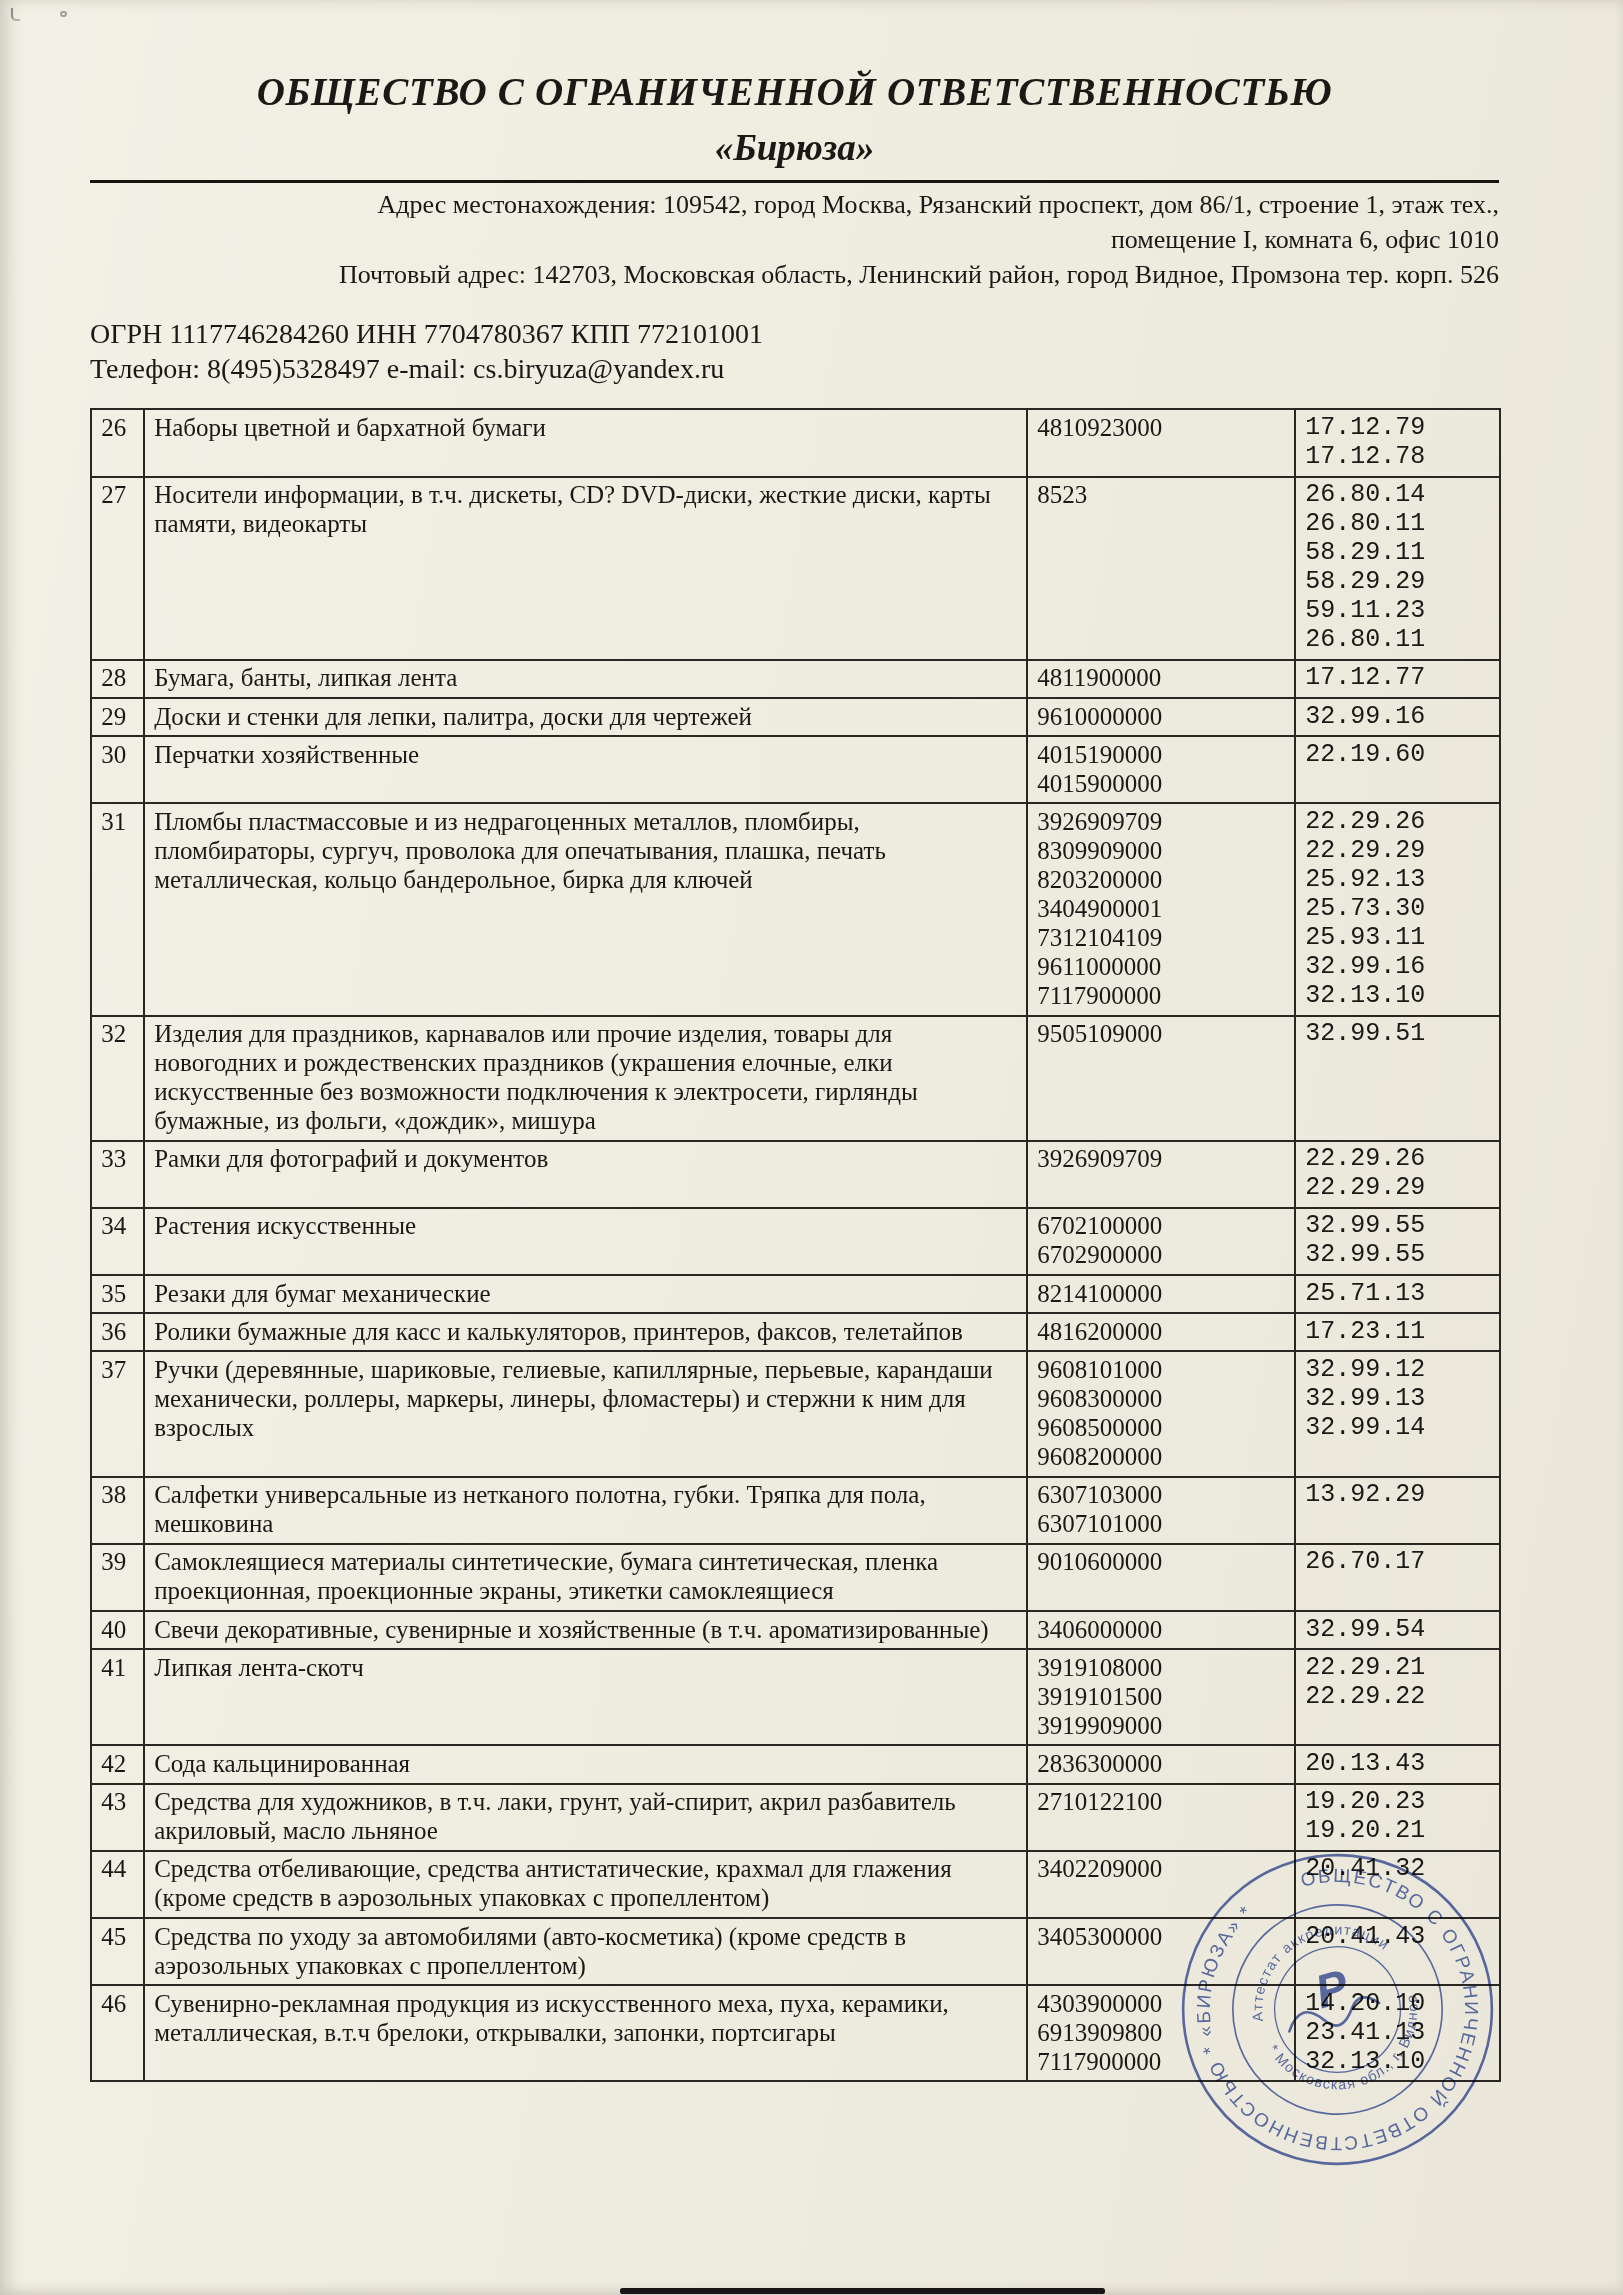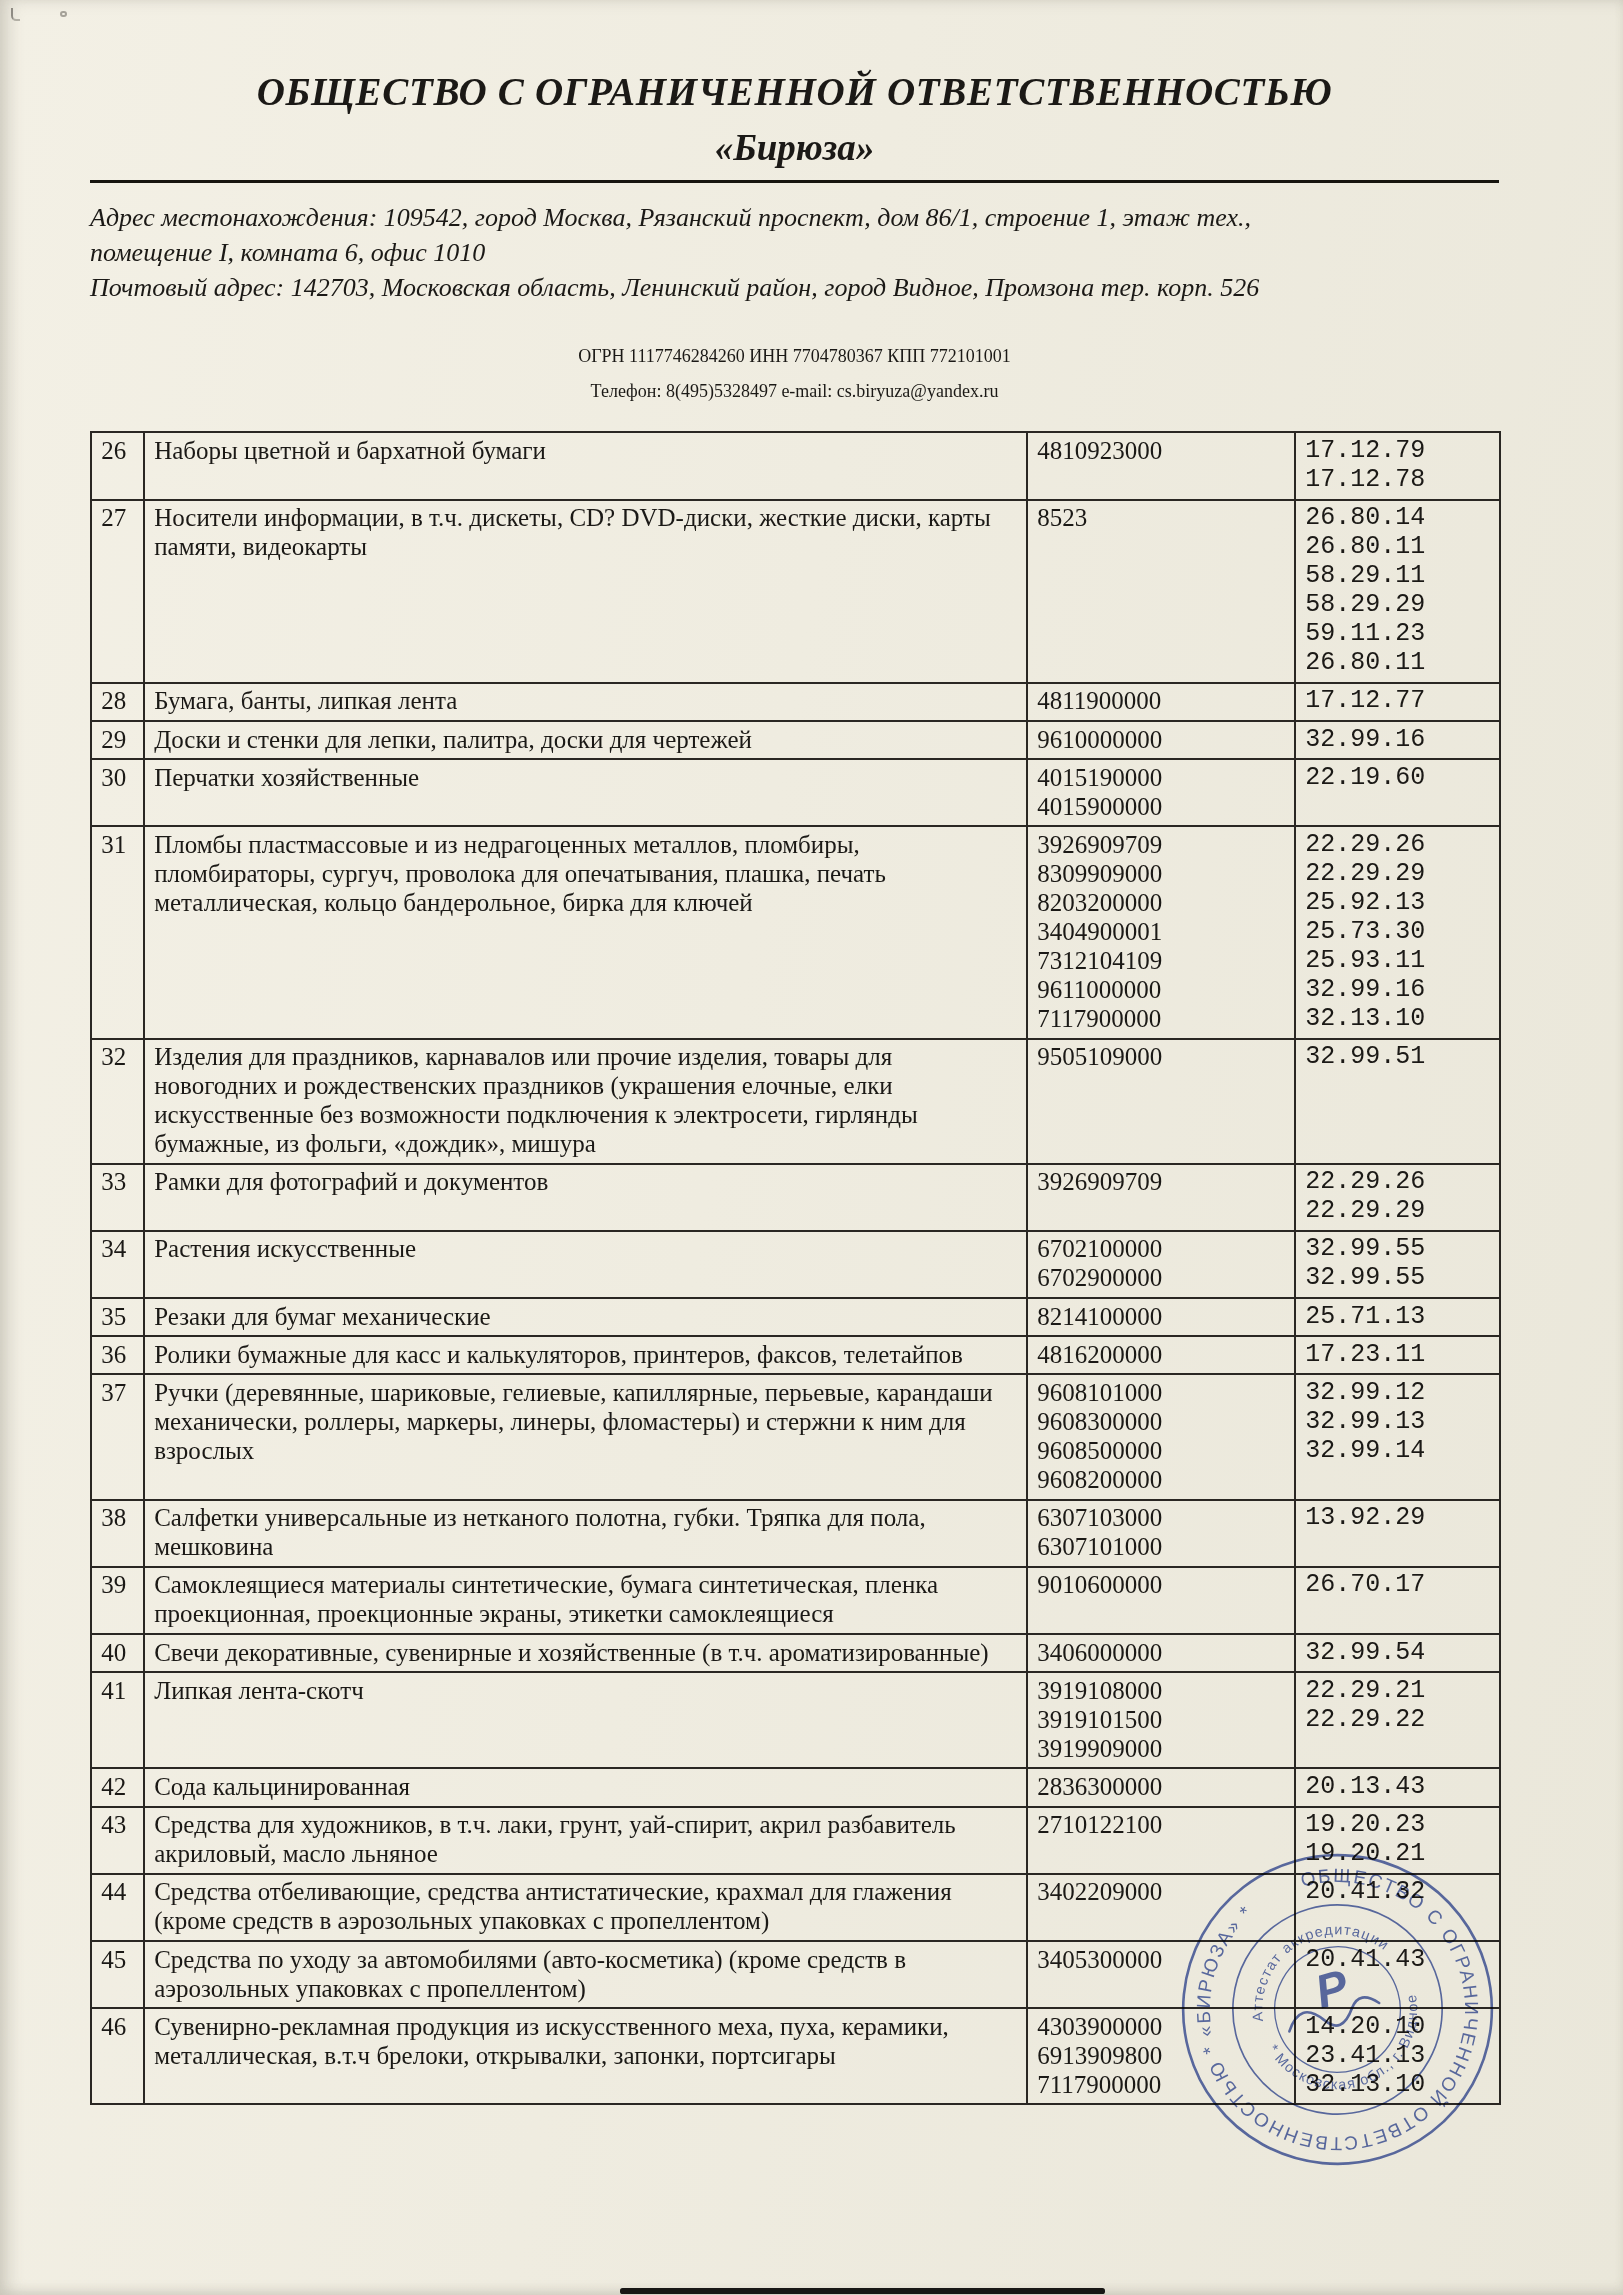--- a/index.html
+++ b/index.html
@@ -24,22 +24,22 @@
   .doc-header { text-align: center; padding-top: 68px; }
   .title-1 {
     font-size: 39px; font-weight: bold; font-style: italic;
     letter-spacing: 0.7px; line-height: 48px;
   }
   .title-2 {
     font-size: 37px; font-weight: bold; font-style: italic;
     line-height: 43px; margin-top: 10px;
   }
   .rule { height: 3.9px; background: #17150f; margin-top: 10.5px; }
-  .addr-block { margin-top: 17px; font-size: 26px; line-height: 35px; text-align: left; font-style: italic; }
-  .reg-block  { margin-top: 34px; font-size: 18px; line-height: 35px; text-align: center; }
+  .addr-block { margin-top: 4px; font-size: 26px; line-height: 35px; text-align: right; }
+  .reg-block  { margin-top: 24px; font-size: 28px; line-height: 35px; text-align: left; }
 
   table.products {
     border-collapse: collapse;
     table-layout: fixed;
     width: 100%;
     margin-top: 22px;
   }
   table.products td {
     border: 2px solid #2a2723;
     vertical-align: top;

